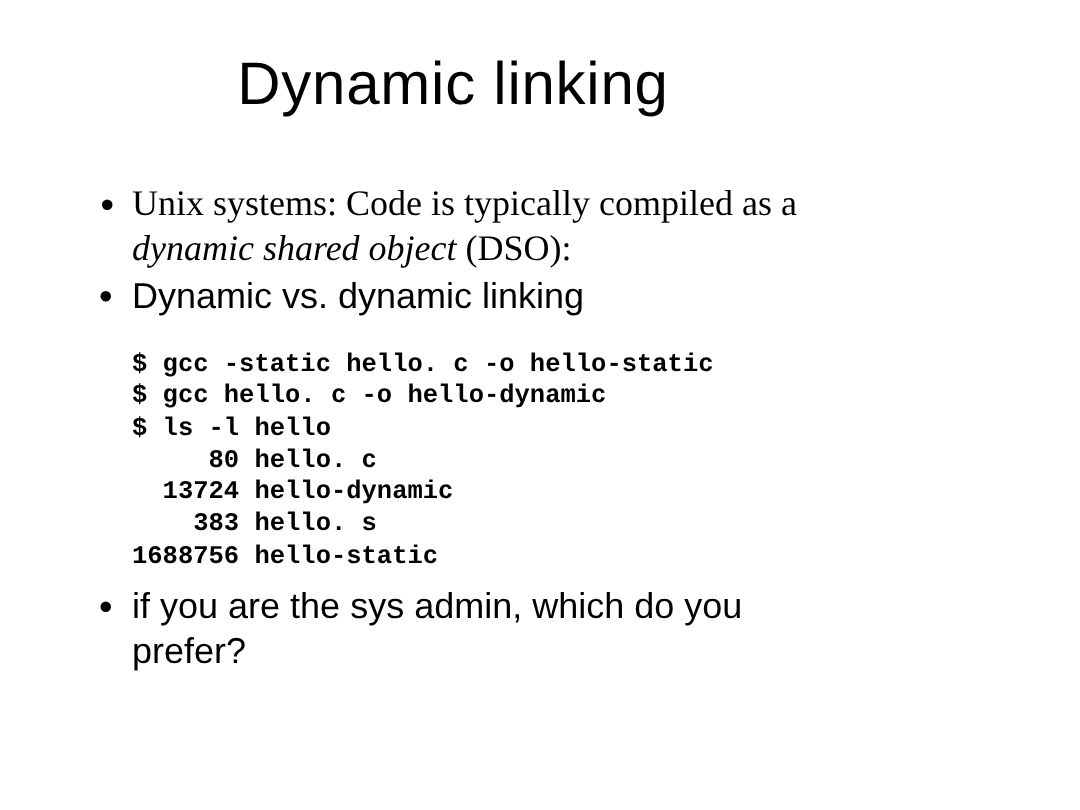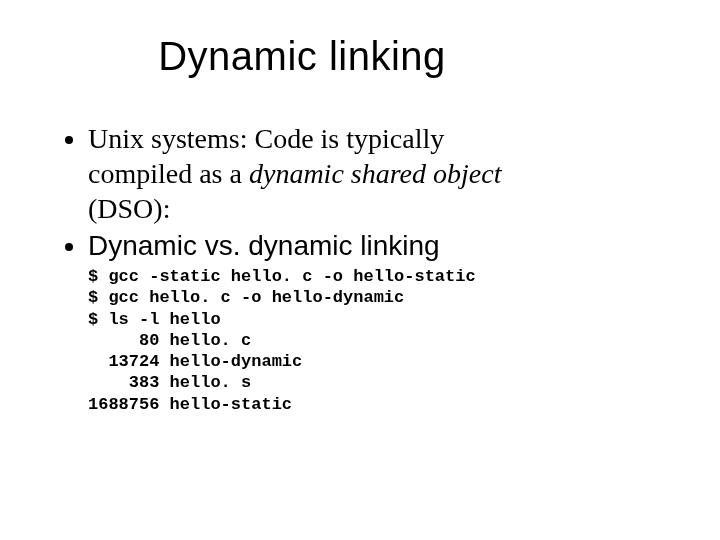--- a/index.html
+++ b/index.html
@@ -23,37 +23,37 @@
     font-weight: 400;
     margin: 4px 0 42px 0;
     letter-spacing: 0.5px;
   }
   ul.top {
     list-style: disc;
     padding-left: 28px;
     margin: 0;
   }
   ul.top > li {
-    font-size: 28px;
+    font-size: 24px;
     line-height: 1.25;
     margin-bottom: 2px;
   }
   .serif {
     font-family: "Times New Roman", Times, serif;
     font-size: 26px;
   }
   .serif .em {
     font-style: italic;
   }
   .mono-block {
     font-family: "Courier New", Courier, monospace;
     font-size: 17px;
     font-weight: bold;
     white-space: pre;
-    margin: 3px 0 8px 28px;
+    margin: 20px 0 8px 28px;
     line-height: 1.25;
   }
 </style>
 </head>
 <body>
 
 <div class="slide">
   <div class="title">Dynamic linking</div>
 
   <ul class="top">
@@ -64,13 +64,16 @@
   </ul>
 
   <div class="mono-block">$ gcc -static hello. c -o hello-static
 $ gcc hello. c -o hello-dynamic
 $ ls -l hello
      80 hello. c
   13724 hello-dynamic
     383 hello. s
 1688756 hello-static</div>
 
+  <ul class="top">
+    <li>if you are the sys admin, which do you prefer?</li>
+  </ul>
 </div>
 
 </body></html>

